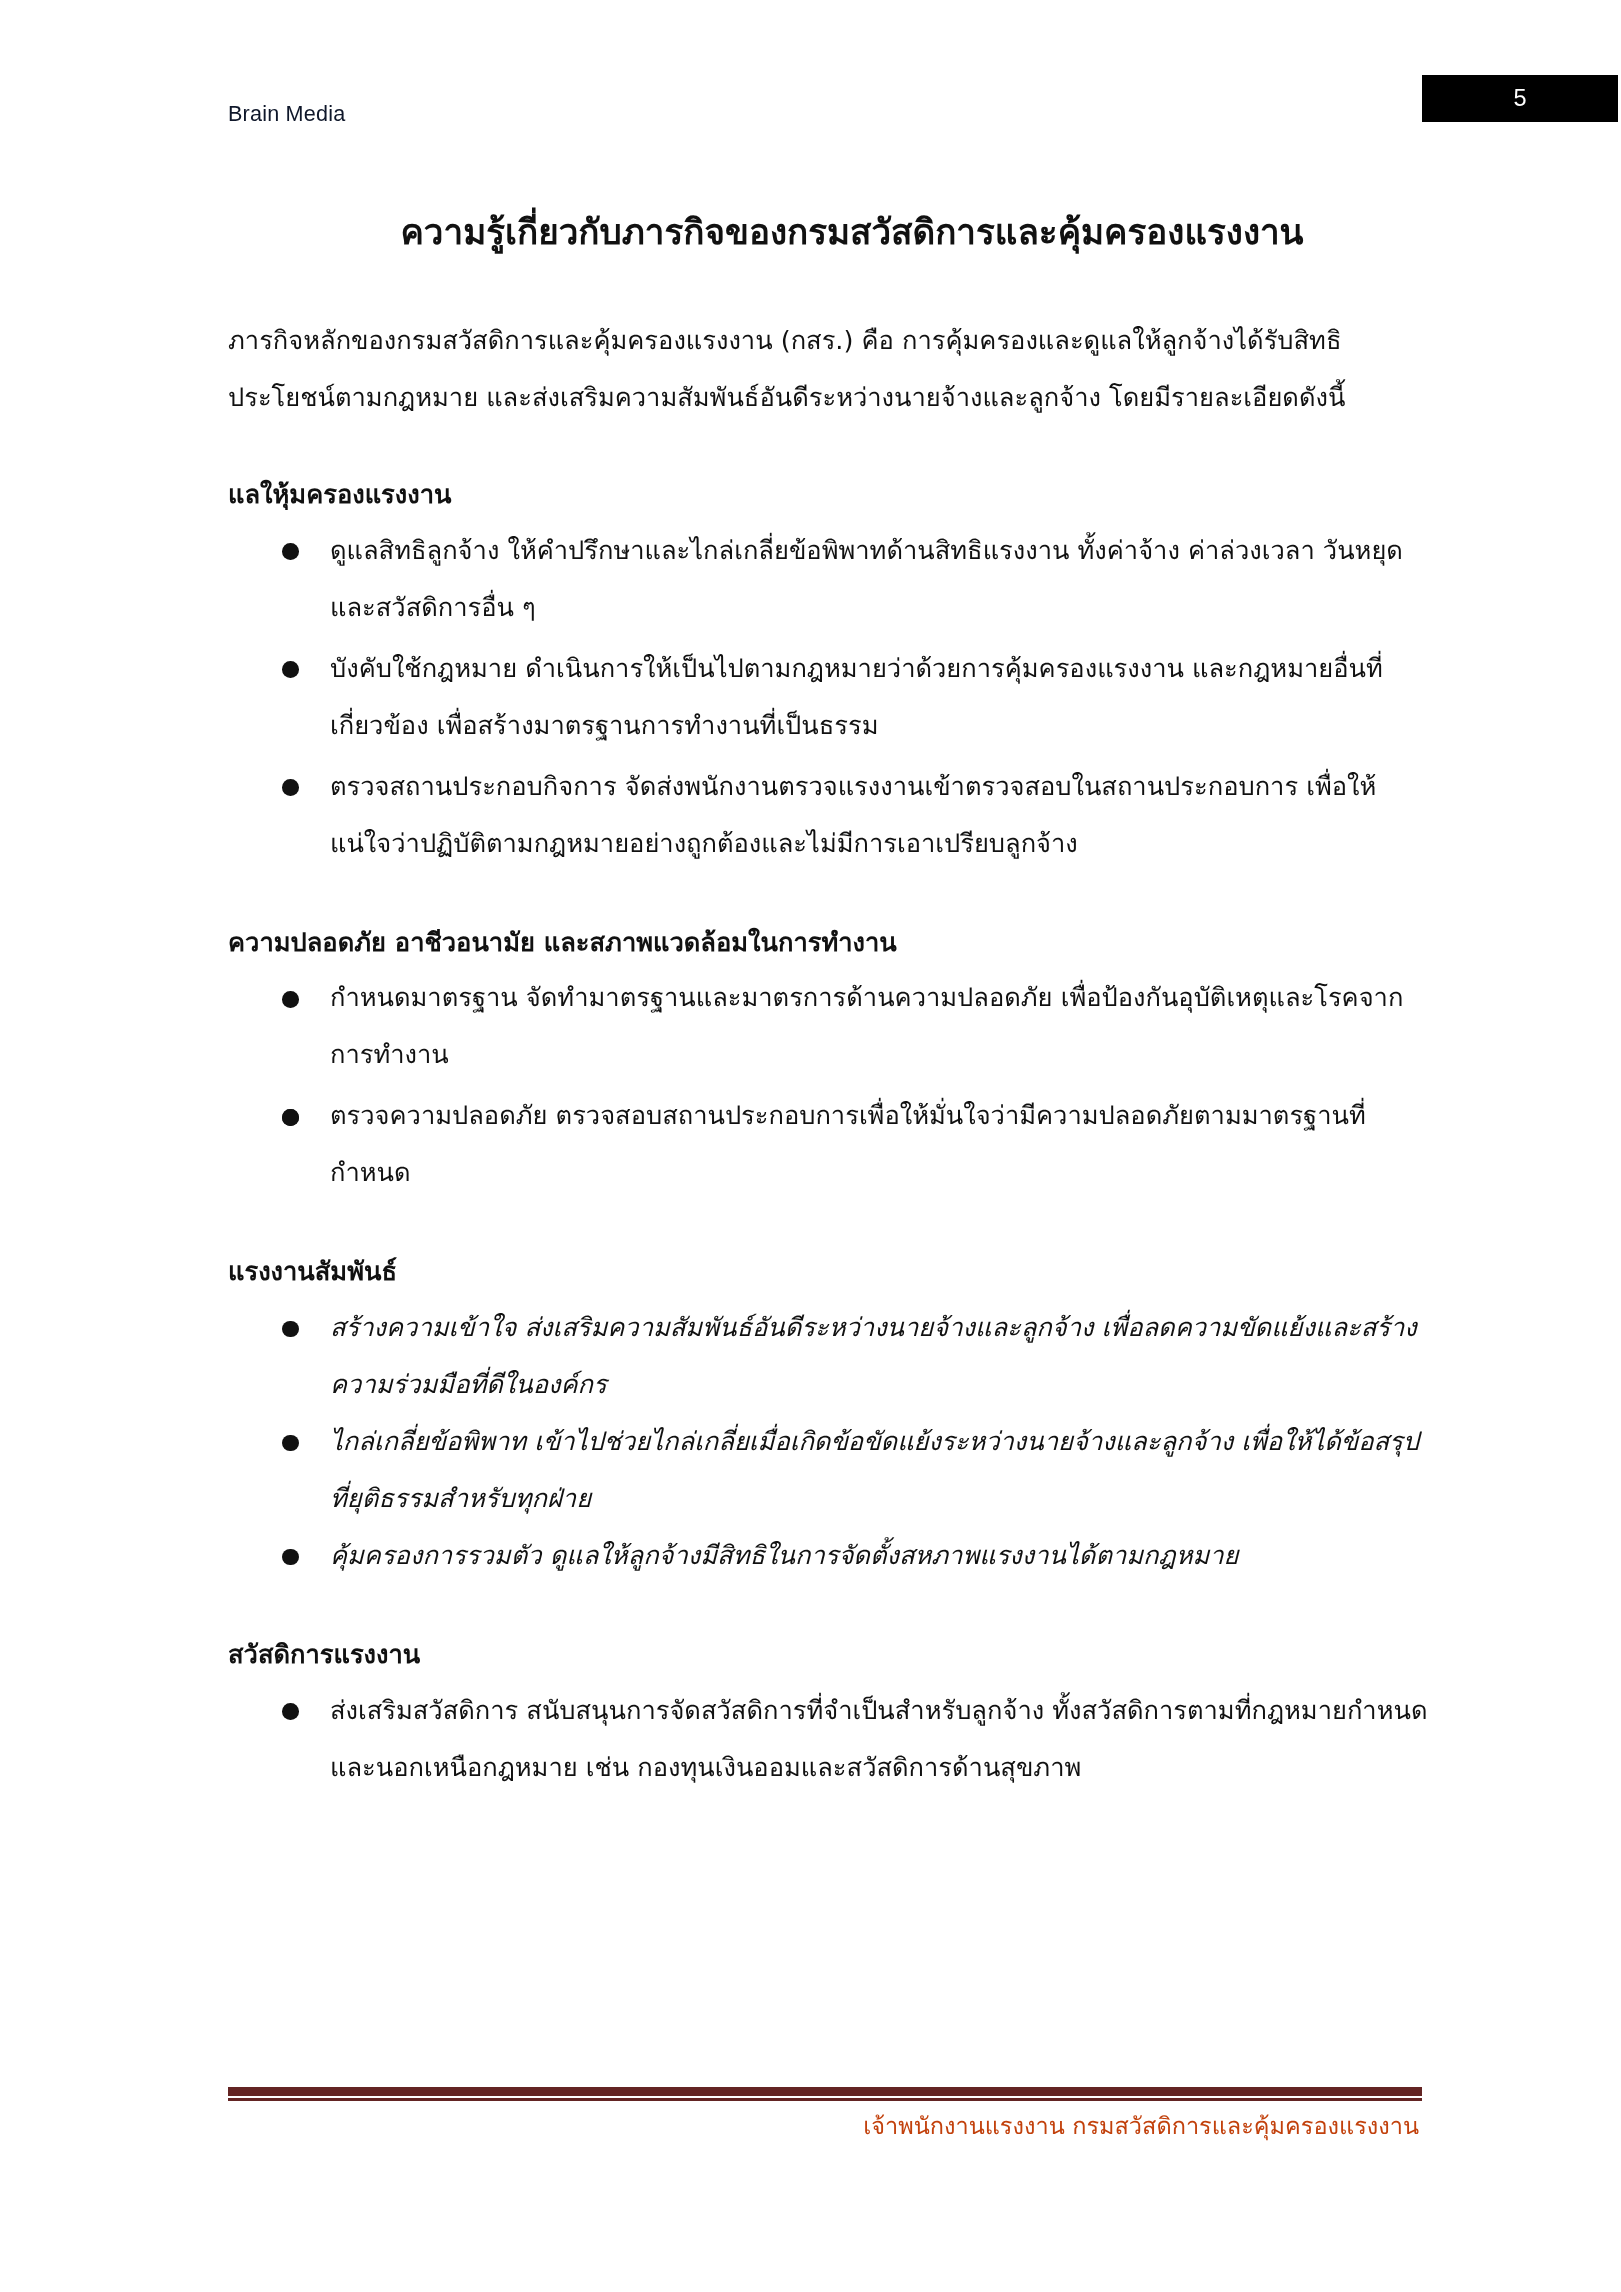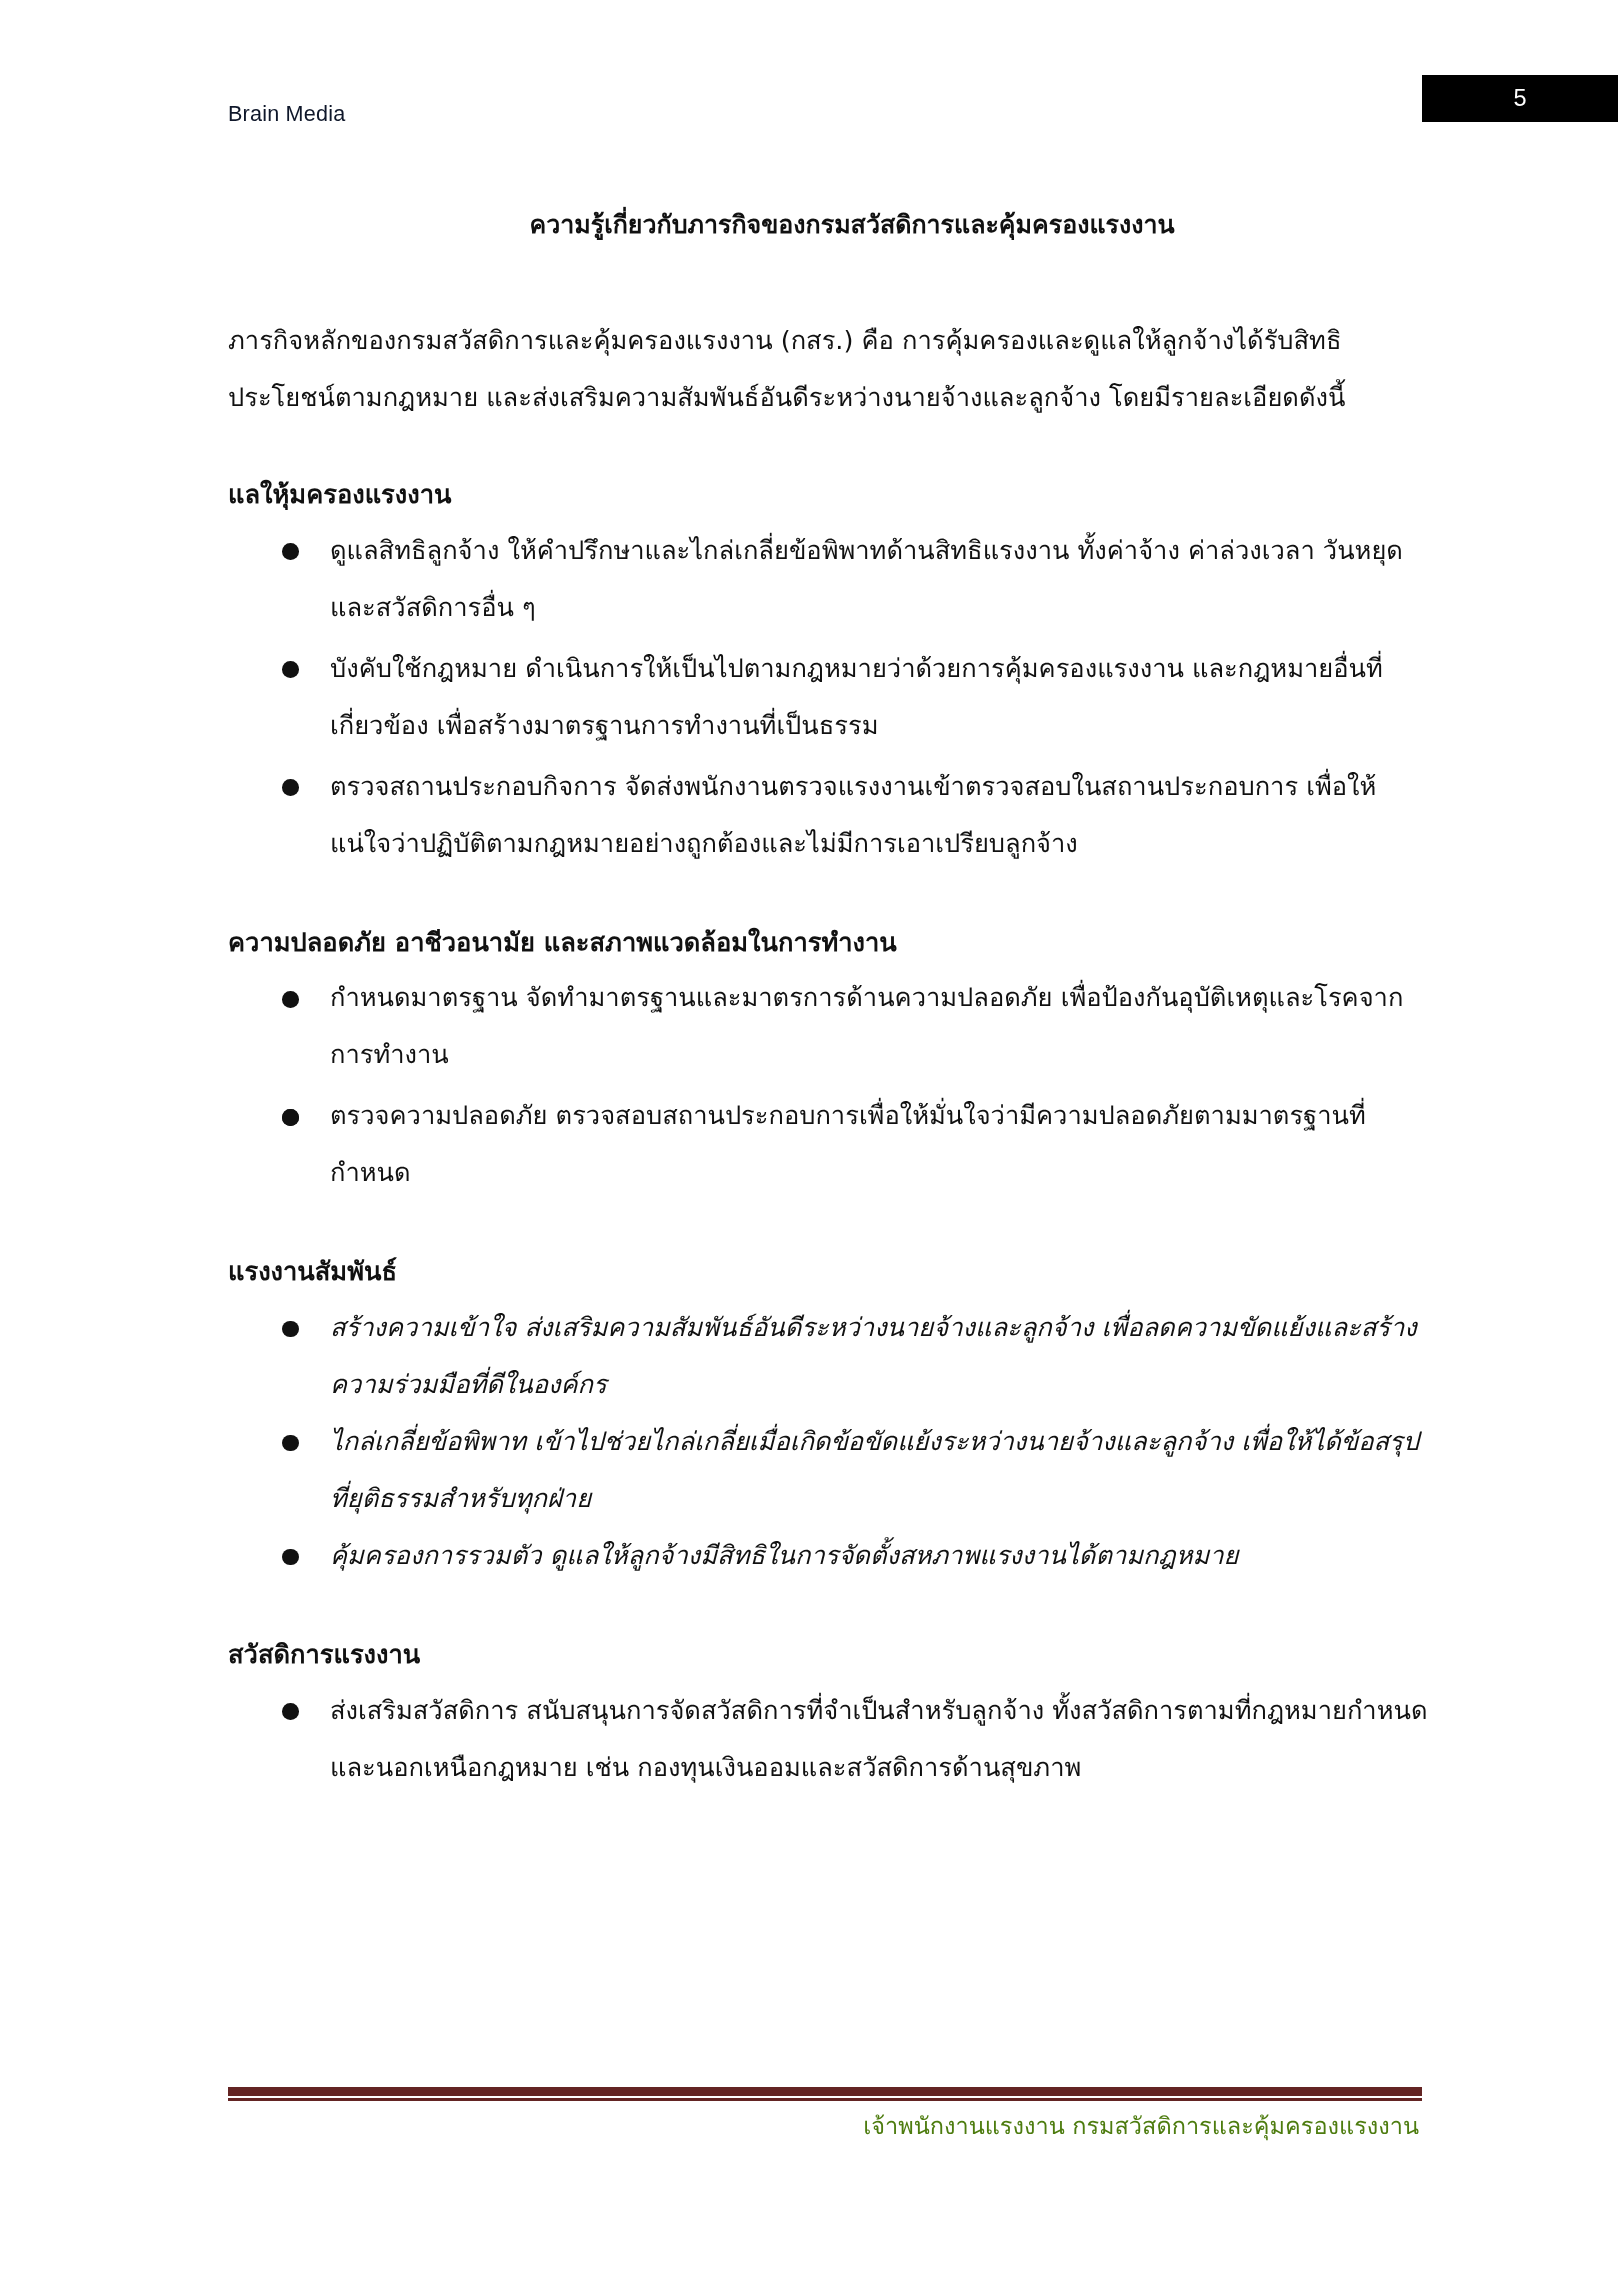--- a/index.html
+++ b/index.html
@@ -37,21 +37,21 @@
       justify-content: center;
       font-size: 23.5px;
       font-family: "Liberation Sans", "DejaVu Sans", sans-serif;
     }
     .title {
       position: absolute;
       left: 0;
       width: 1621px;
       top: 204px;
       text-align: center;
-      font-size: 25px;
+      font-size: 35px;
       font-weight: bold;
       padding-left: 83px;
       box-sizing: border-box;
     }
     .content {
       position: absolute;
       left: 228px;
       top: 312px;
       width: 1206px;
     }
@@ -111,21 +111,21 @@
       top: 2098px;
       width: 1194px;
       height: 2.9px;
       background: #632423;
     }
     .footer-text {
       position: absolute;
       right: 202px;
       top: 2107px;
       font-size: 23.5px;
-      color: #4d7c0f;
+      color: #c2410c;
       font-family: "DejaVu Serif", "Liberation Serif", serif;
     }
   </style>
 </head>
 <body>
 
 <div>
   <div class="header-left">Brain Media</div>
   <div class="page-num-box">
     <span>5</span>

